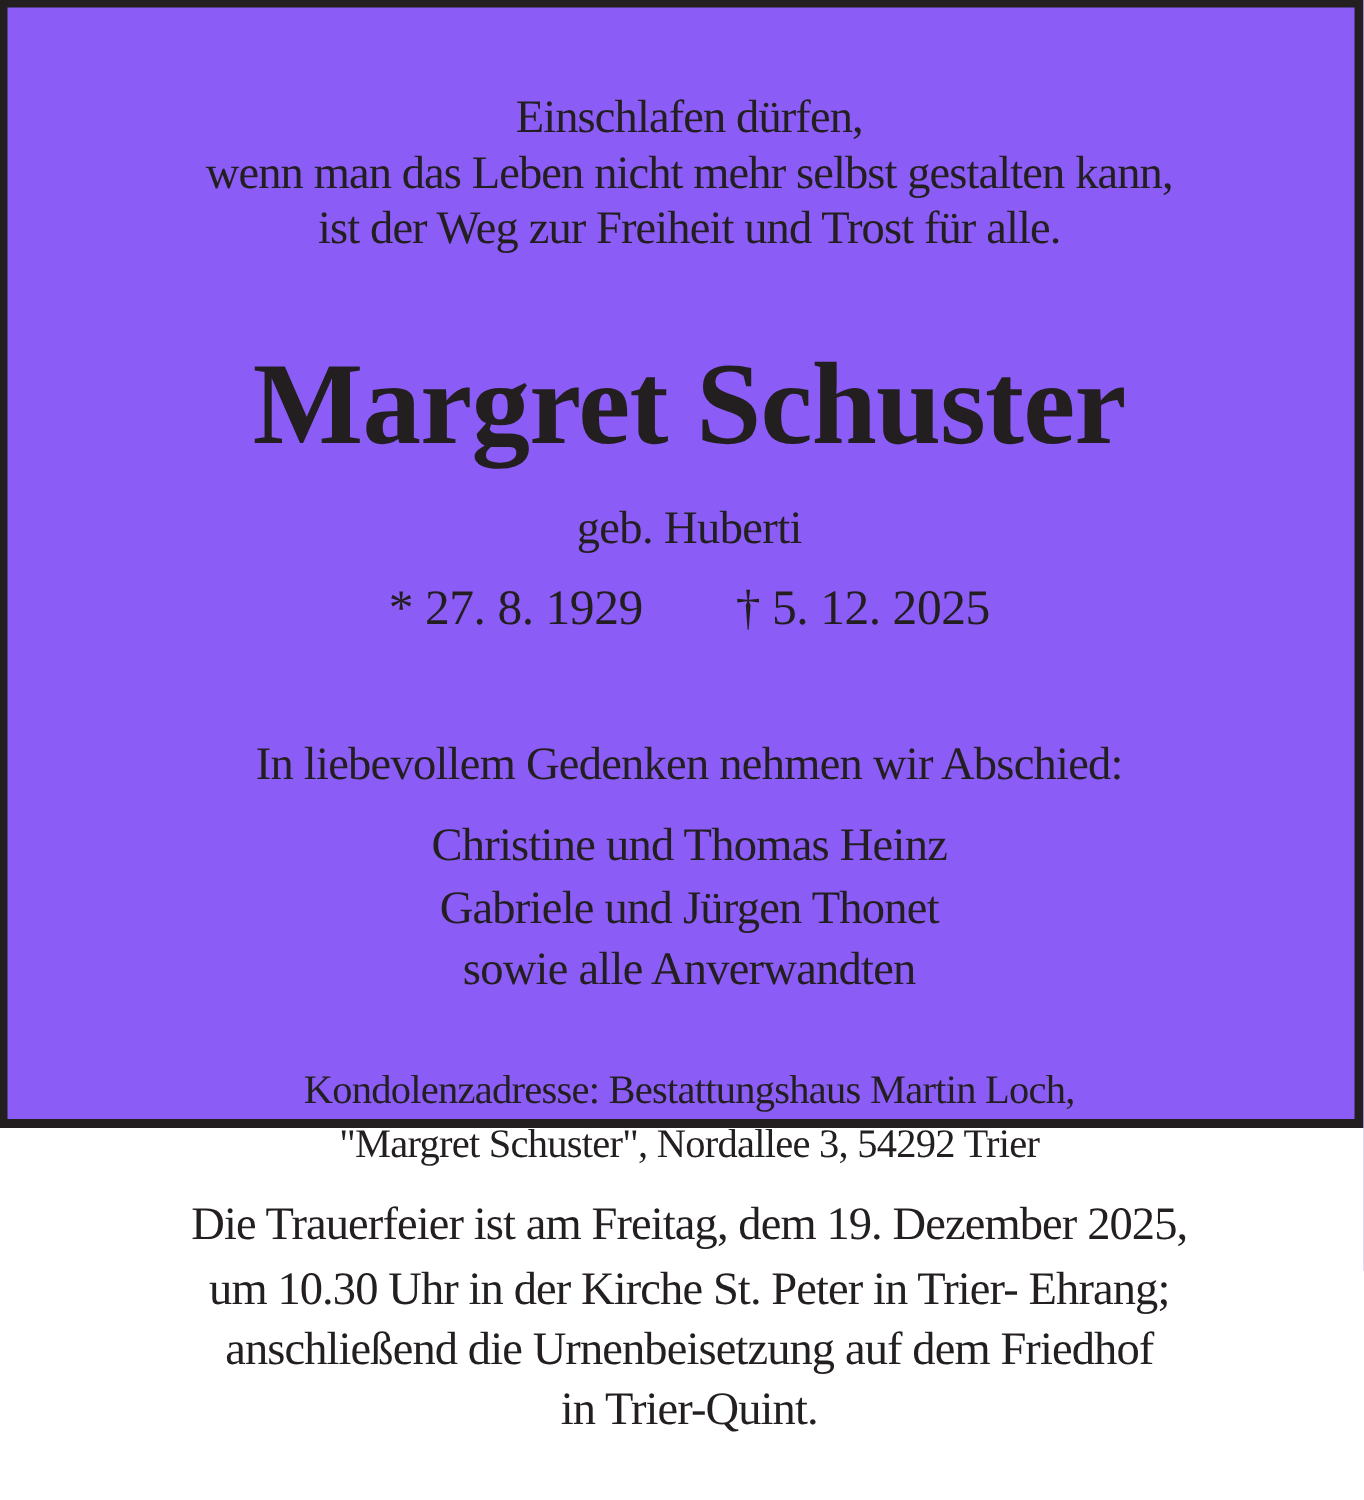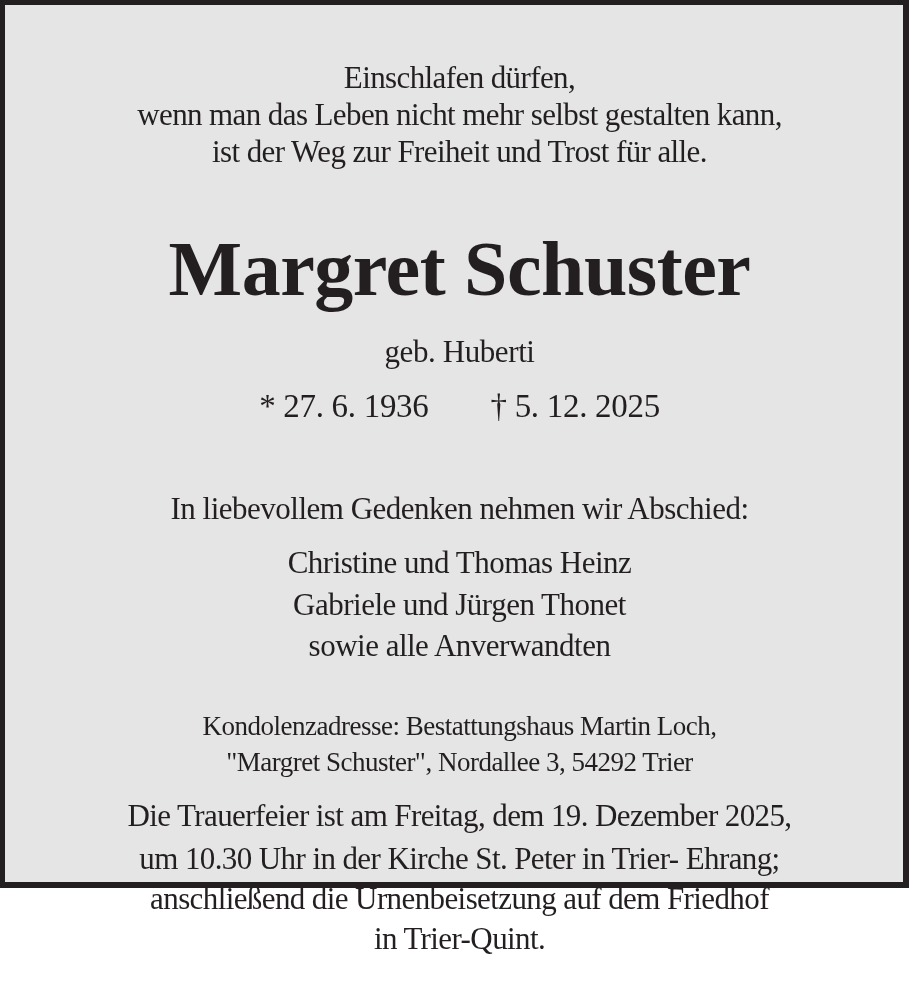--- a/index.html
+++ b/index.html
@@ -11,27 +11,27 @@
       width: 909px;
       height: 1000px;
       position: relative;
       overflow: hidden;
     }
     .frame {
       position: absolute;
       left: 0;
       top: 0;
       width: 909px;
-      height: 888px;
+      height: 752px;
       box-sizing: border-box;
       border-top: 5px solid #231f20;
       border-left: 5px solid #231f20;
       border-right: 6px solid #231f20;
       border-bottom: 6px solid #231f20;
-      background: #e5e5e5;
+      background: #8b5cf6;
     }
     .line {
       position: absolute;
       left: 0;
       width: 909px;
       text-align: center;
       font-family: "Liberation Serif", "DejaVu Serif", serif;
       color: #231f20;
       white-space: nowrap;
       line-height: 1;
@@ -57,21 +57,21 @@
 
   <div class="line motto" style="top:57px;">Einschlafen dürfen,</div>
   <div class="line motto" style="top:94px;">wenn man das Leben nicht mehr selbst gestalten kann,</div>
   <div class="line motto" style="top:131px;">ist der Weg zur Freiheit und Trost für alle.</div>
 
   <div class="line name" style="top:225px;">Margret Schuster</div>
 
   <div class="line maiden" style="top:331px;">geb. Huberti</div>
 
   <div class="line dates" style="top:385px;">
-    <span>* 27. 6. 1936</span><span class="gap"></span><span>† 5. 12. 2025</span>
+    <span>* 27. 8. 1929</span><span class="gap"></span><span>† 5. 12. 2025</span>
   </div>
 
   <div class="line intro" style="top:488px;">In liebevollem Gedenken nehmen wir Abschied:</div>
   <div class="line mourner" style="top:542px;">Christine und Thomas Heinz</div>
   <div class="line mourner" style="top:584px;">Gabriele und Jürgen Thonet</div>
   <div class="line mourner" style="top:625px;">sowie alle Anverwandten</div>
 
   <div class="line condolence" style="top:708px;">Kondolenzadresse: Bestattungshaus Martin Loch,</div>
   <div class="line condolence" style="top:744px;">"Margret Schuster", Nordallee 3, 54292 Trier</div>
 

